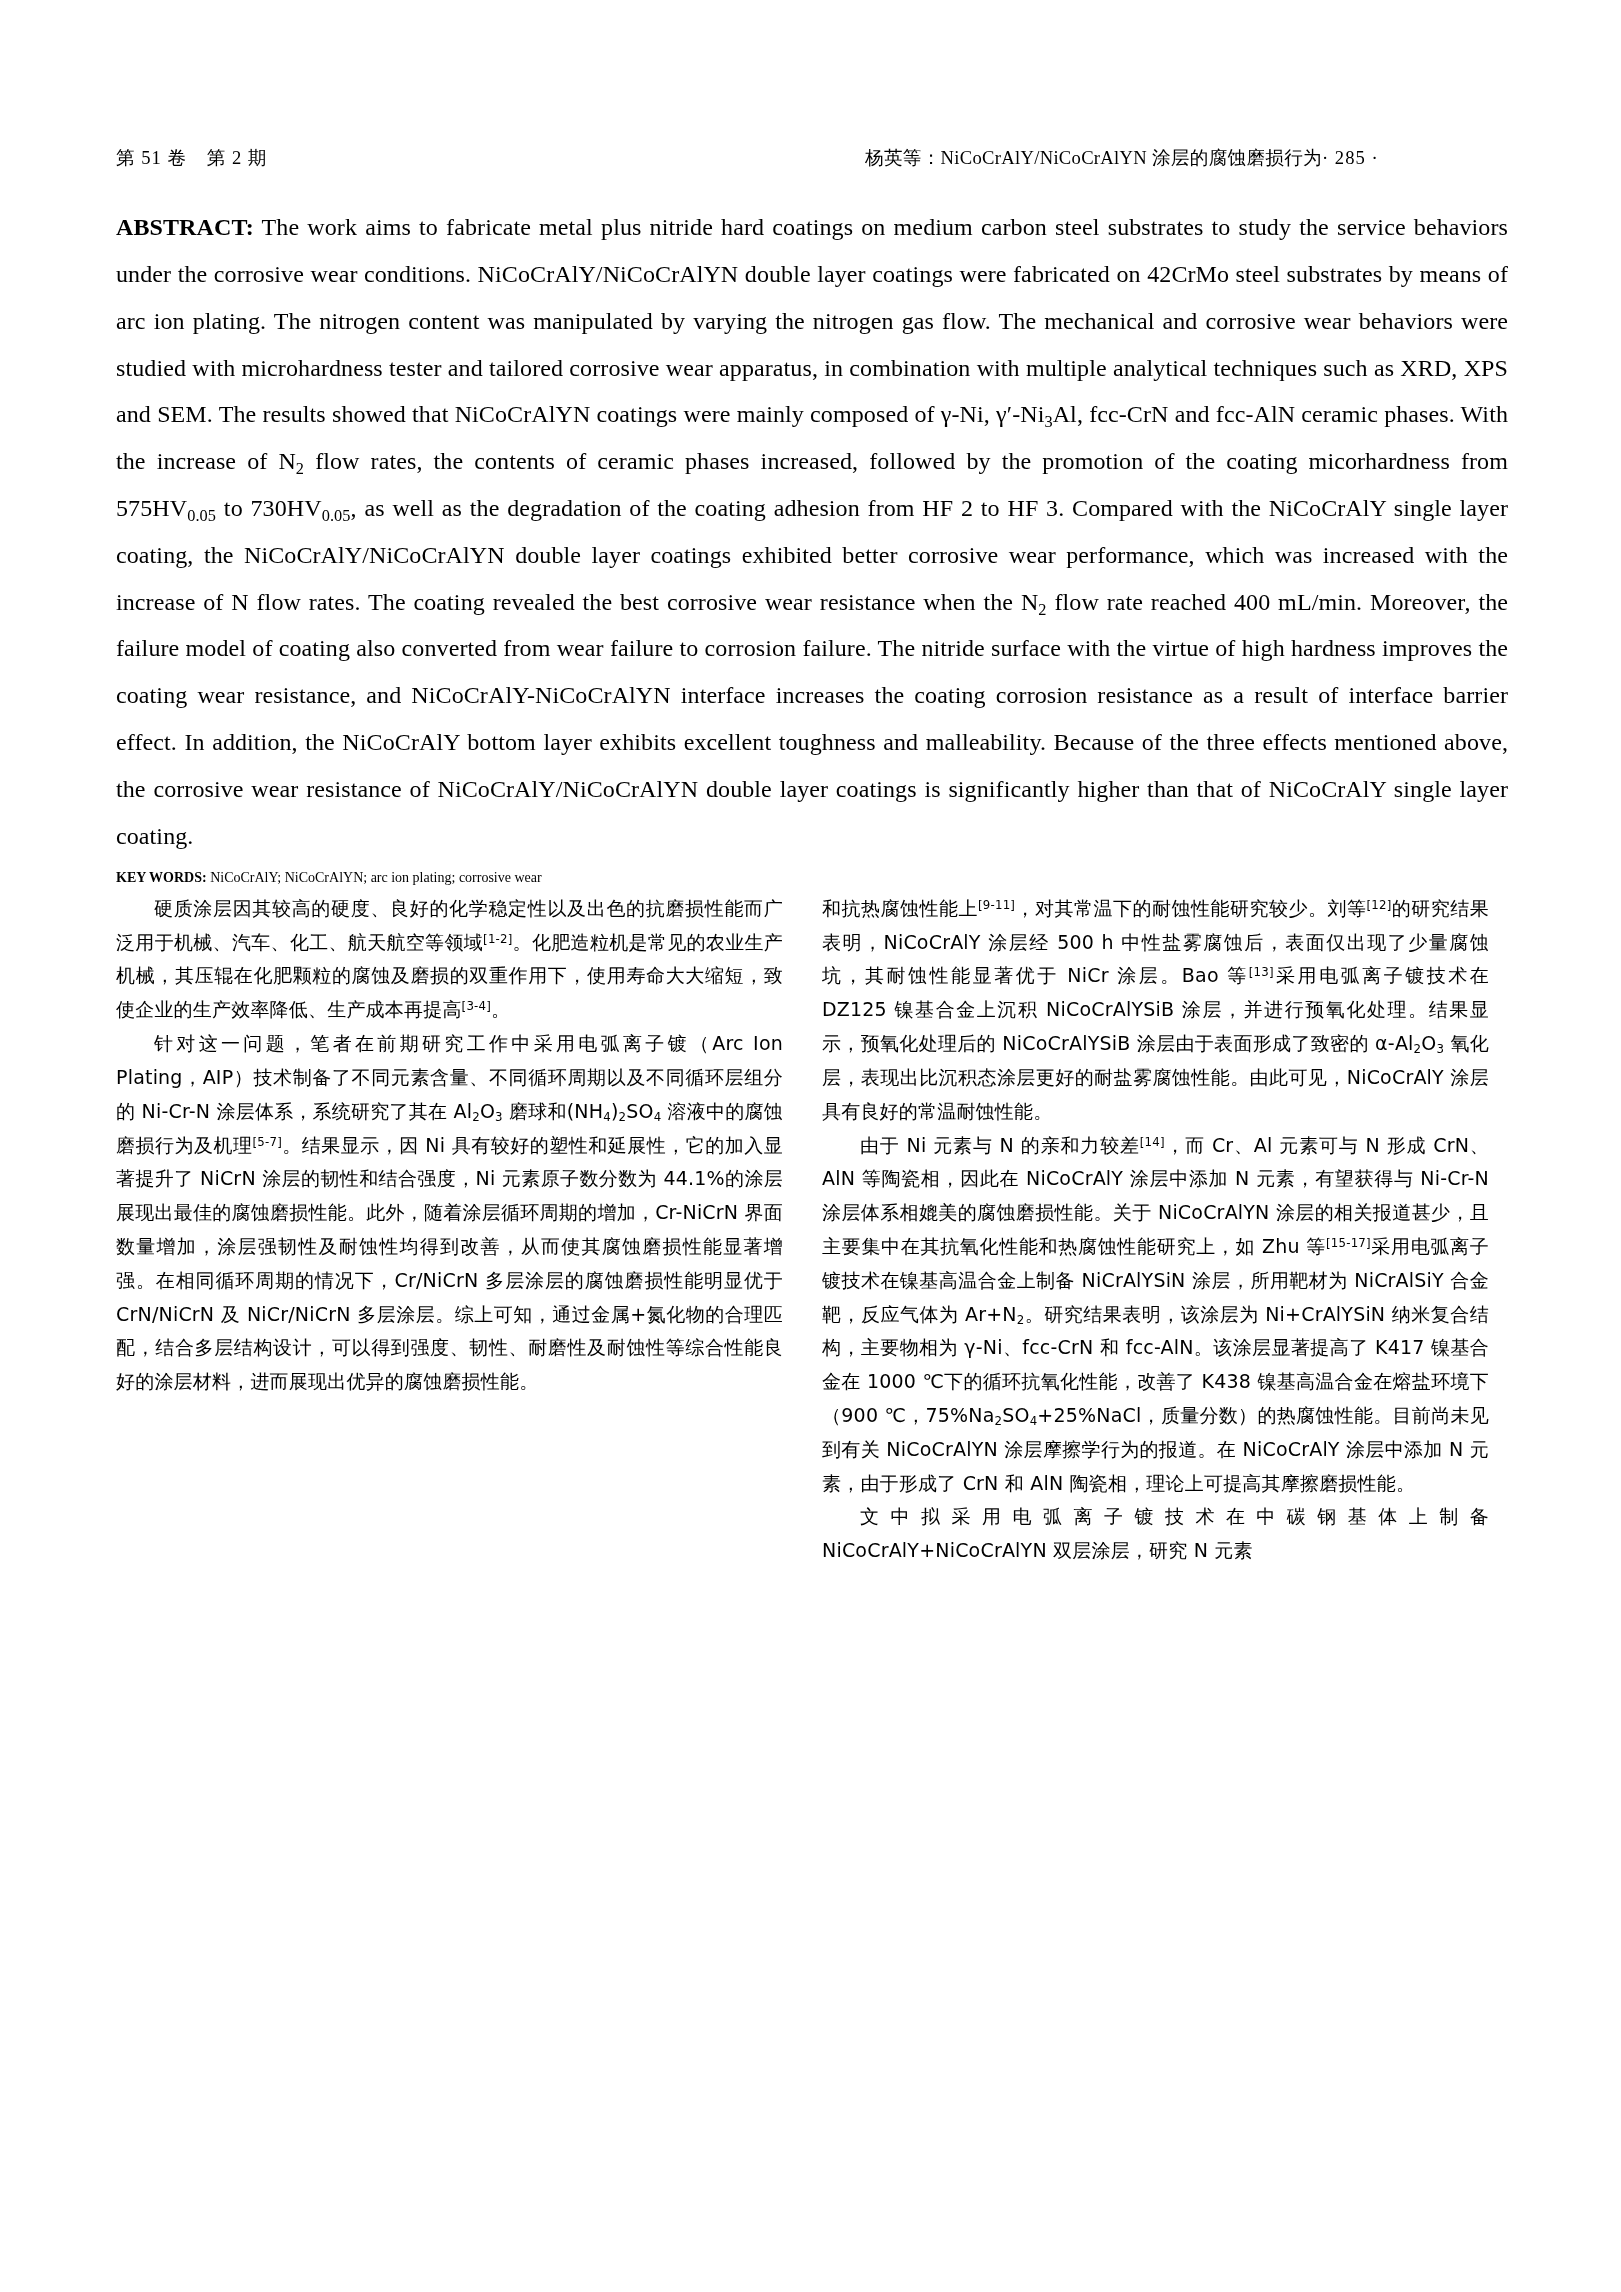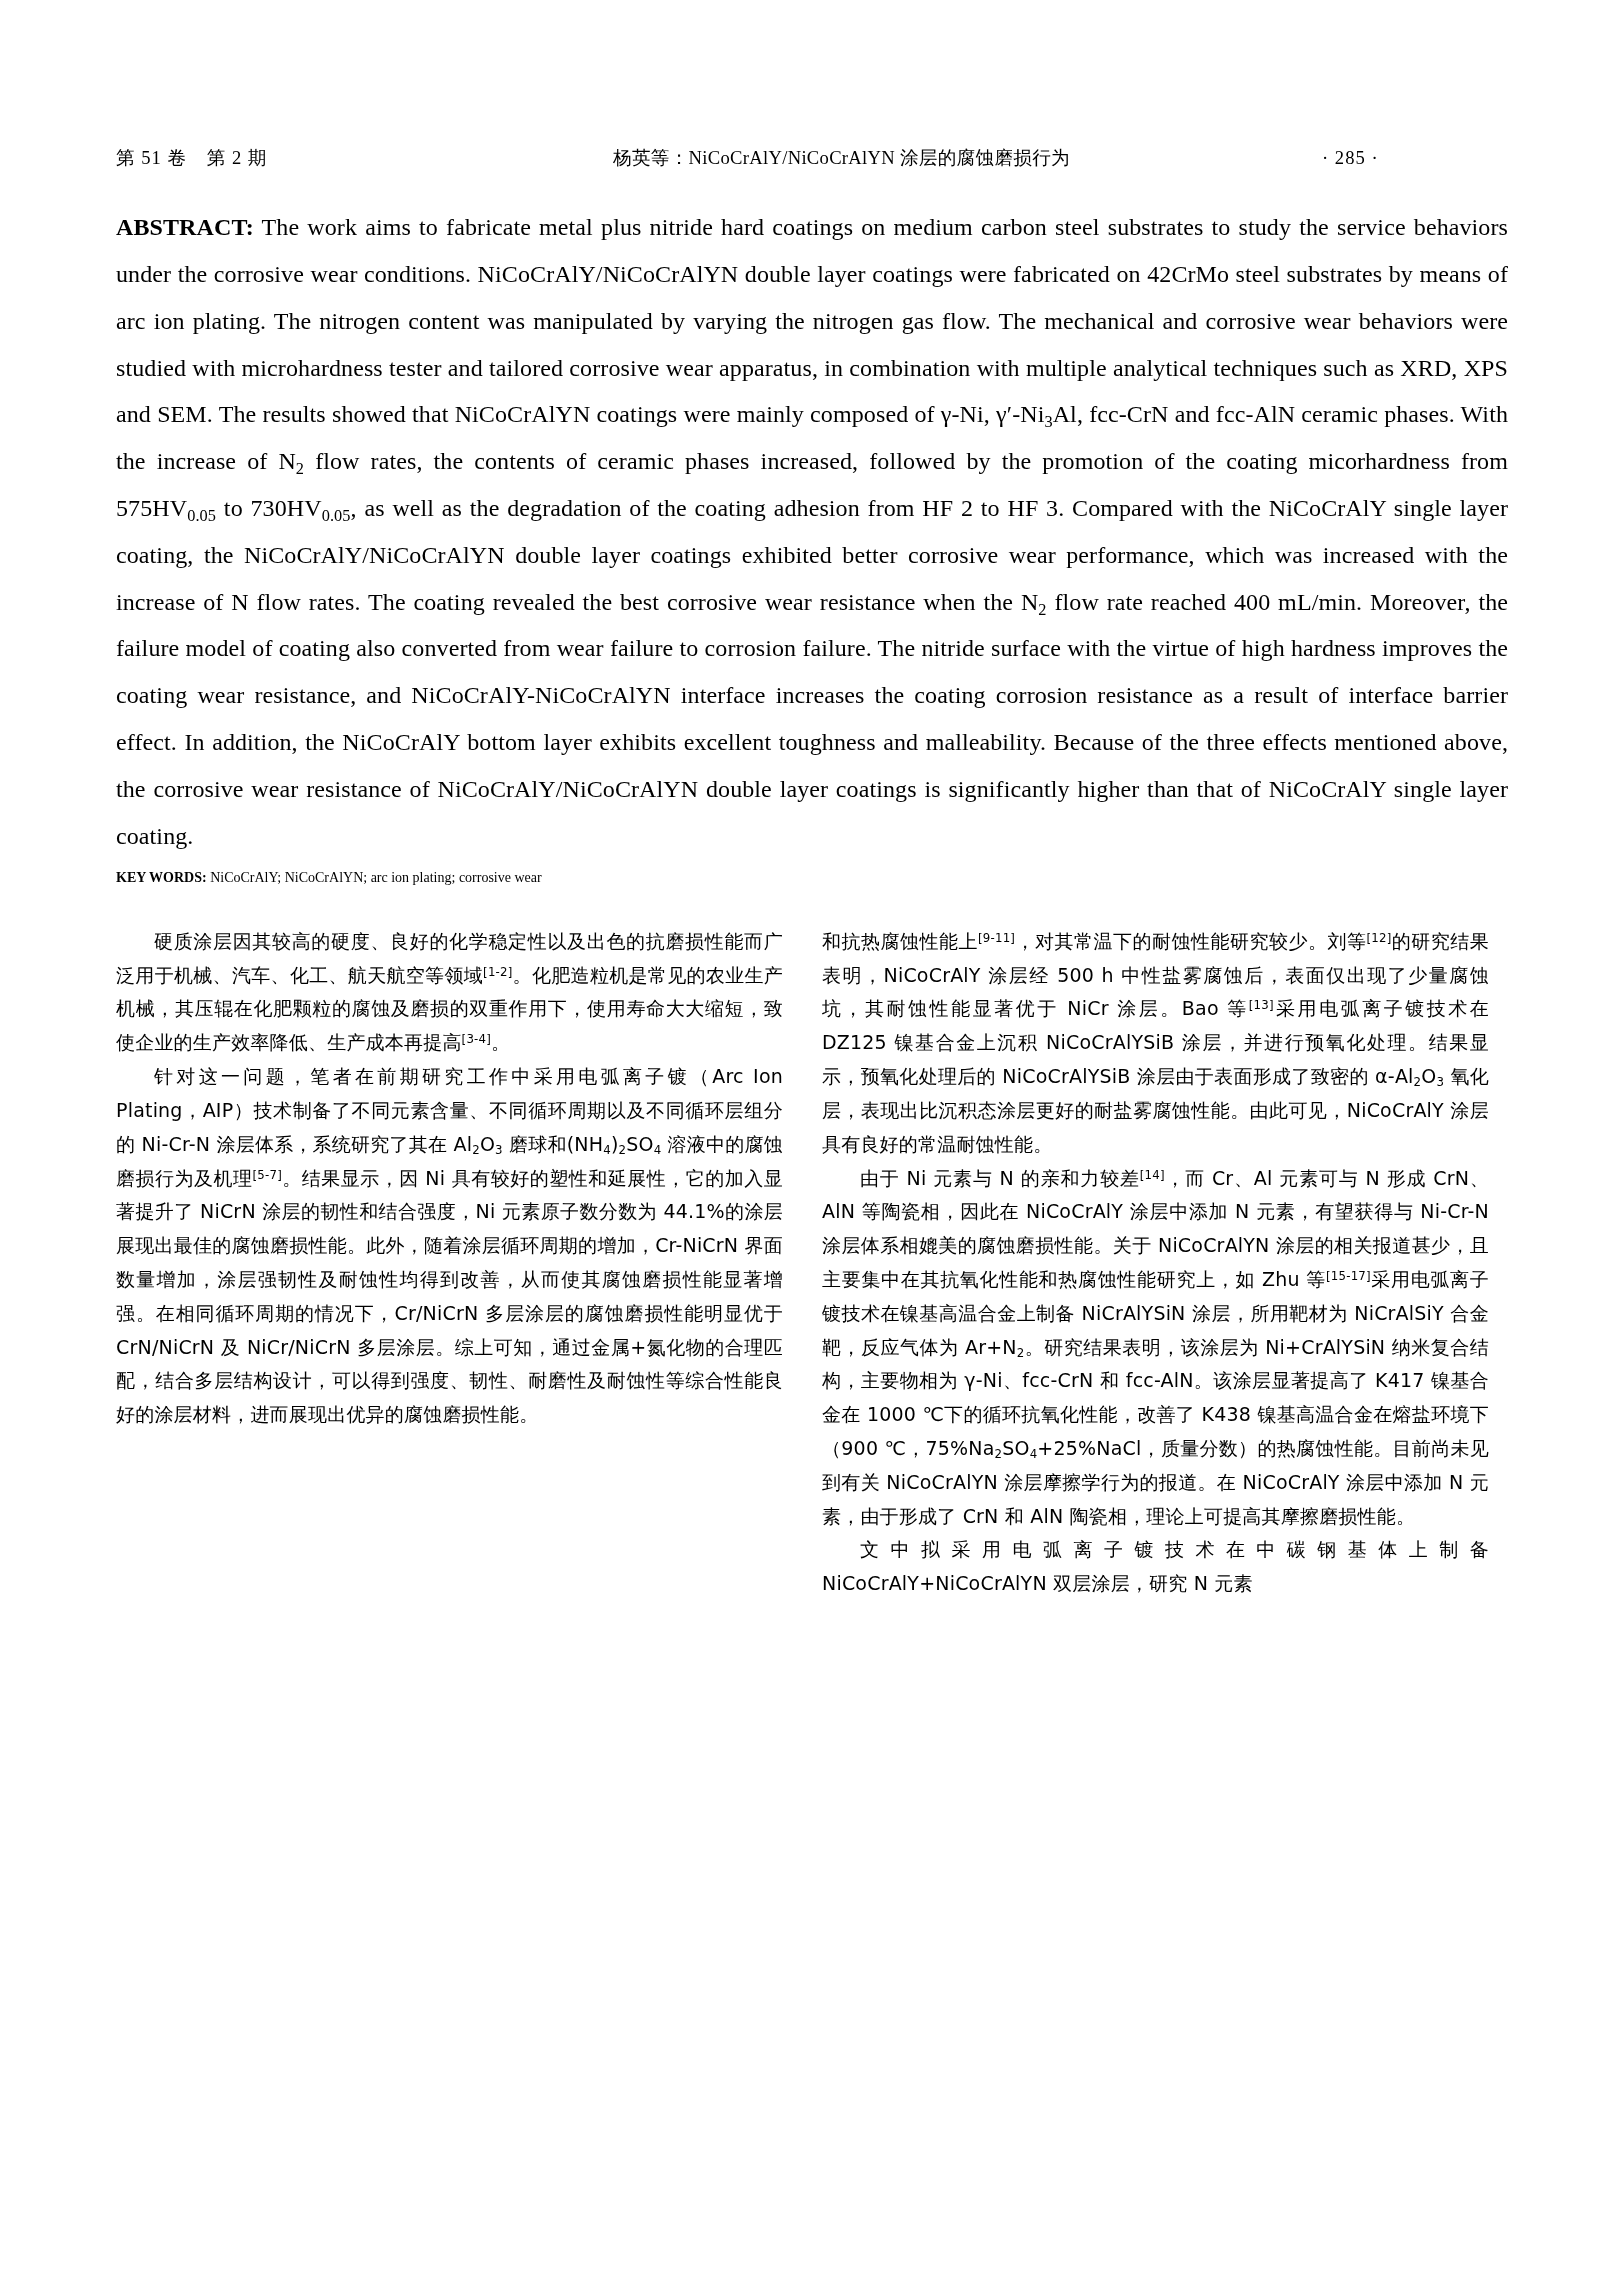--- a/index.html
+++ b/index.html
@@ -35,21 +35,21 @@
     font-size: 18.6px;
     line-height: 1.2;
     padding-bottom: 5.9px;
   }
   .runhead .vol {
     width: 245px;
     letter-spacing: 1px;
   }
   .runhead .mid {
     flex: 1;
-    text-align: center;
+    text-align: right;
     letter-spacing: 0.3px;
   }
   .runhead .pageno {
     width: 186px;
     letter-spacing: 1px;
   }
   
   .affiliation {
     margin-top: 29px;
     text-align: center;
@@ -74,21 +74,20 @@
     line-height: 1.9;
     text-align: left;
   }
   .keywords .lead {
     font-weight: bold;
   }
   sub { font-size: 0.68em; vertical-align: -0.28em; }
   sup { font-size: 0.68em; vertical-align: 0.5em; }
   
   .columns {
-    margin-top: 33px;
     display: flex;
     gap: 39px;
   }
   .col {
     width: 667px;
   }
   .cn {
     font-family: "DejaVu Sans", sans-serif;
     font-size: 19px;
     line-height: 1.78;

